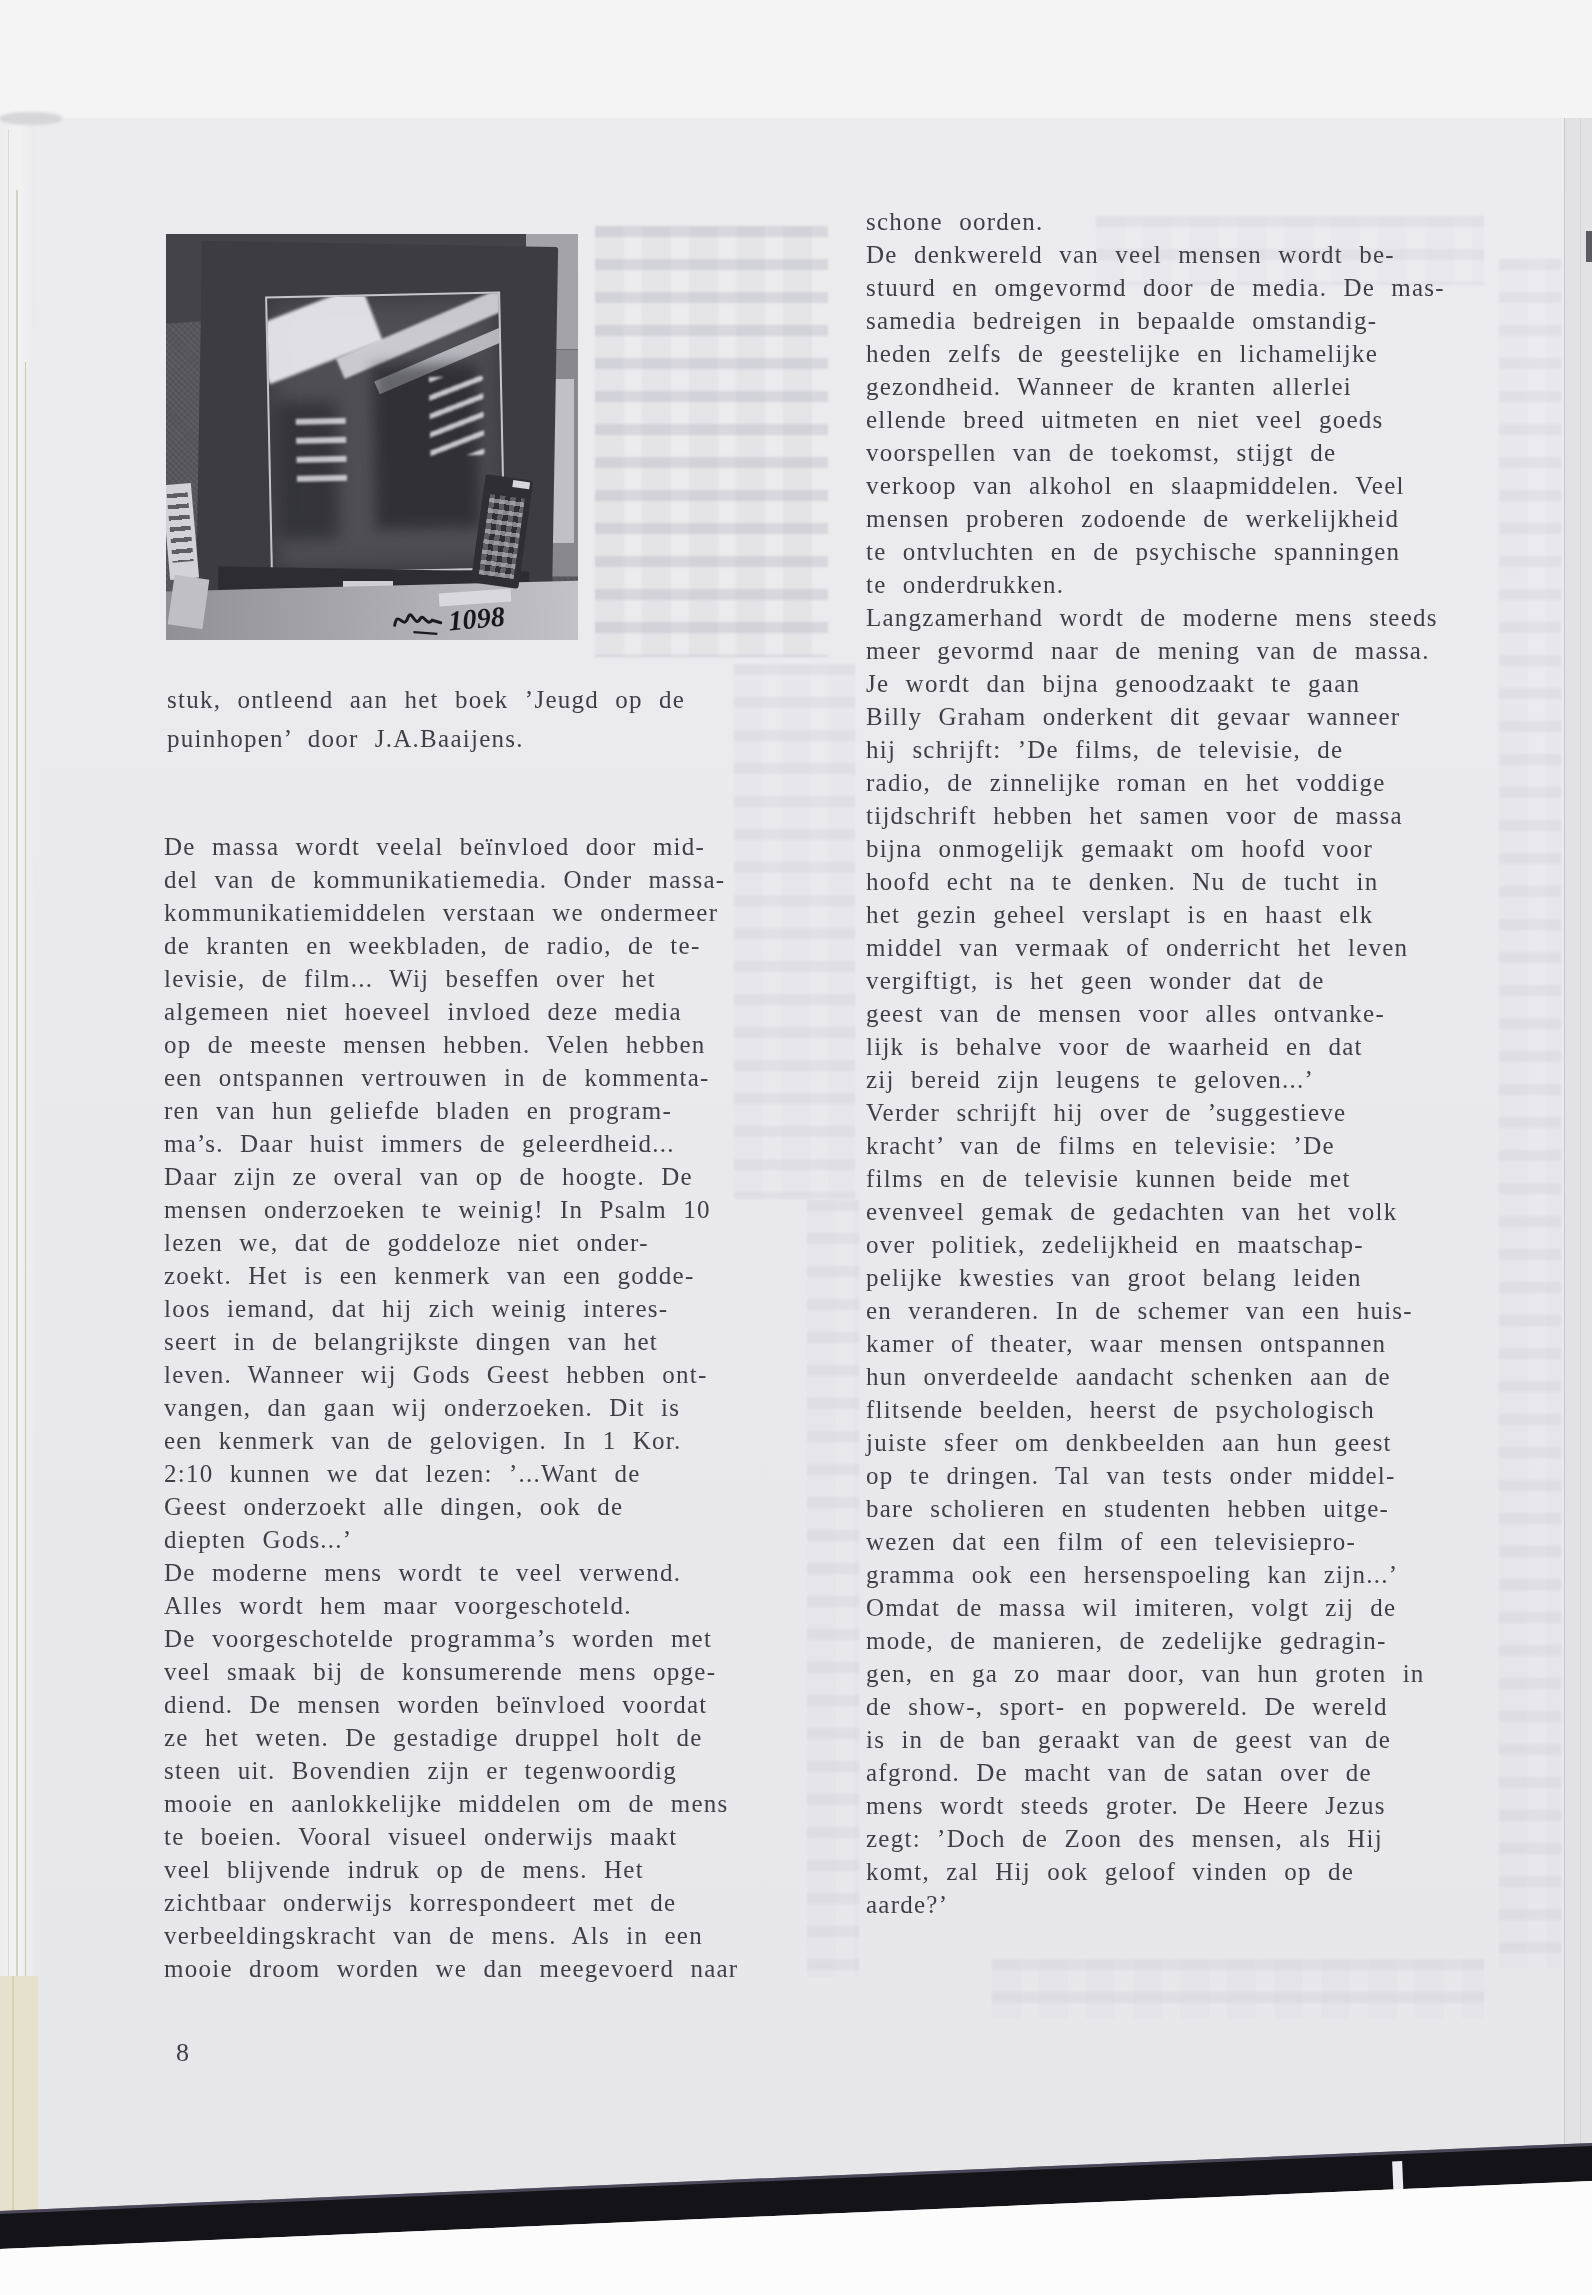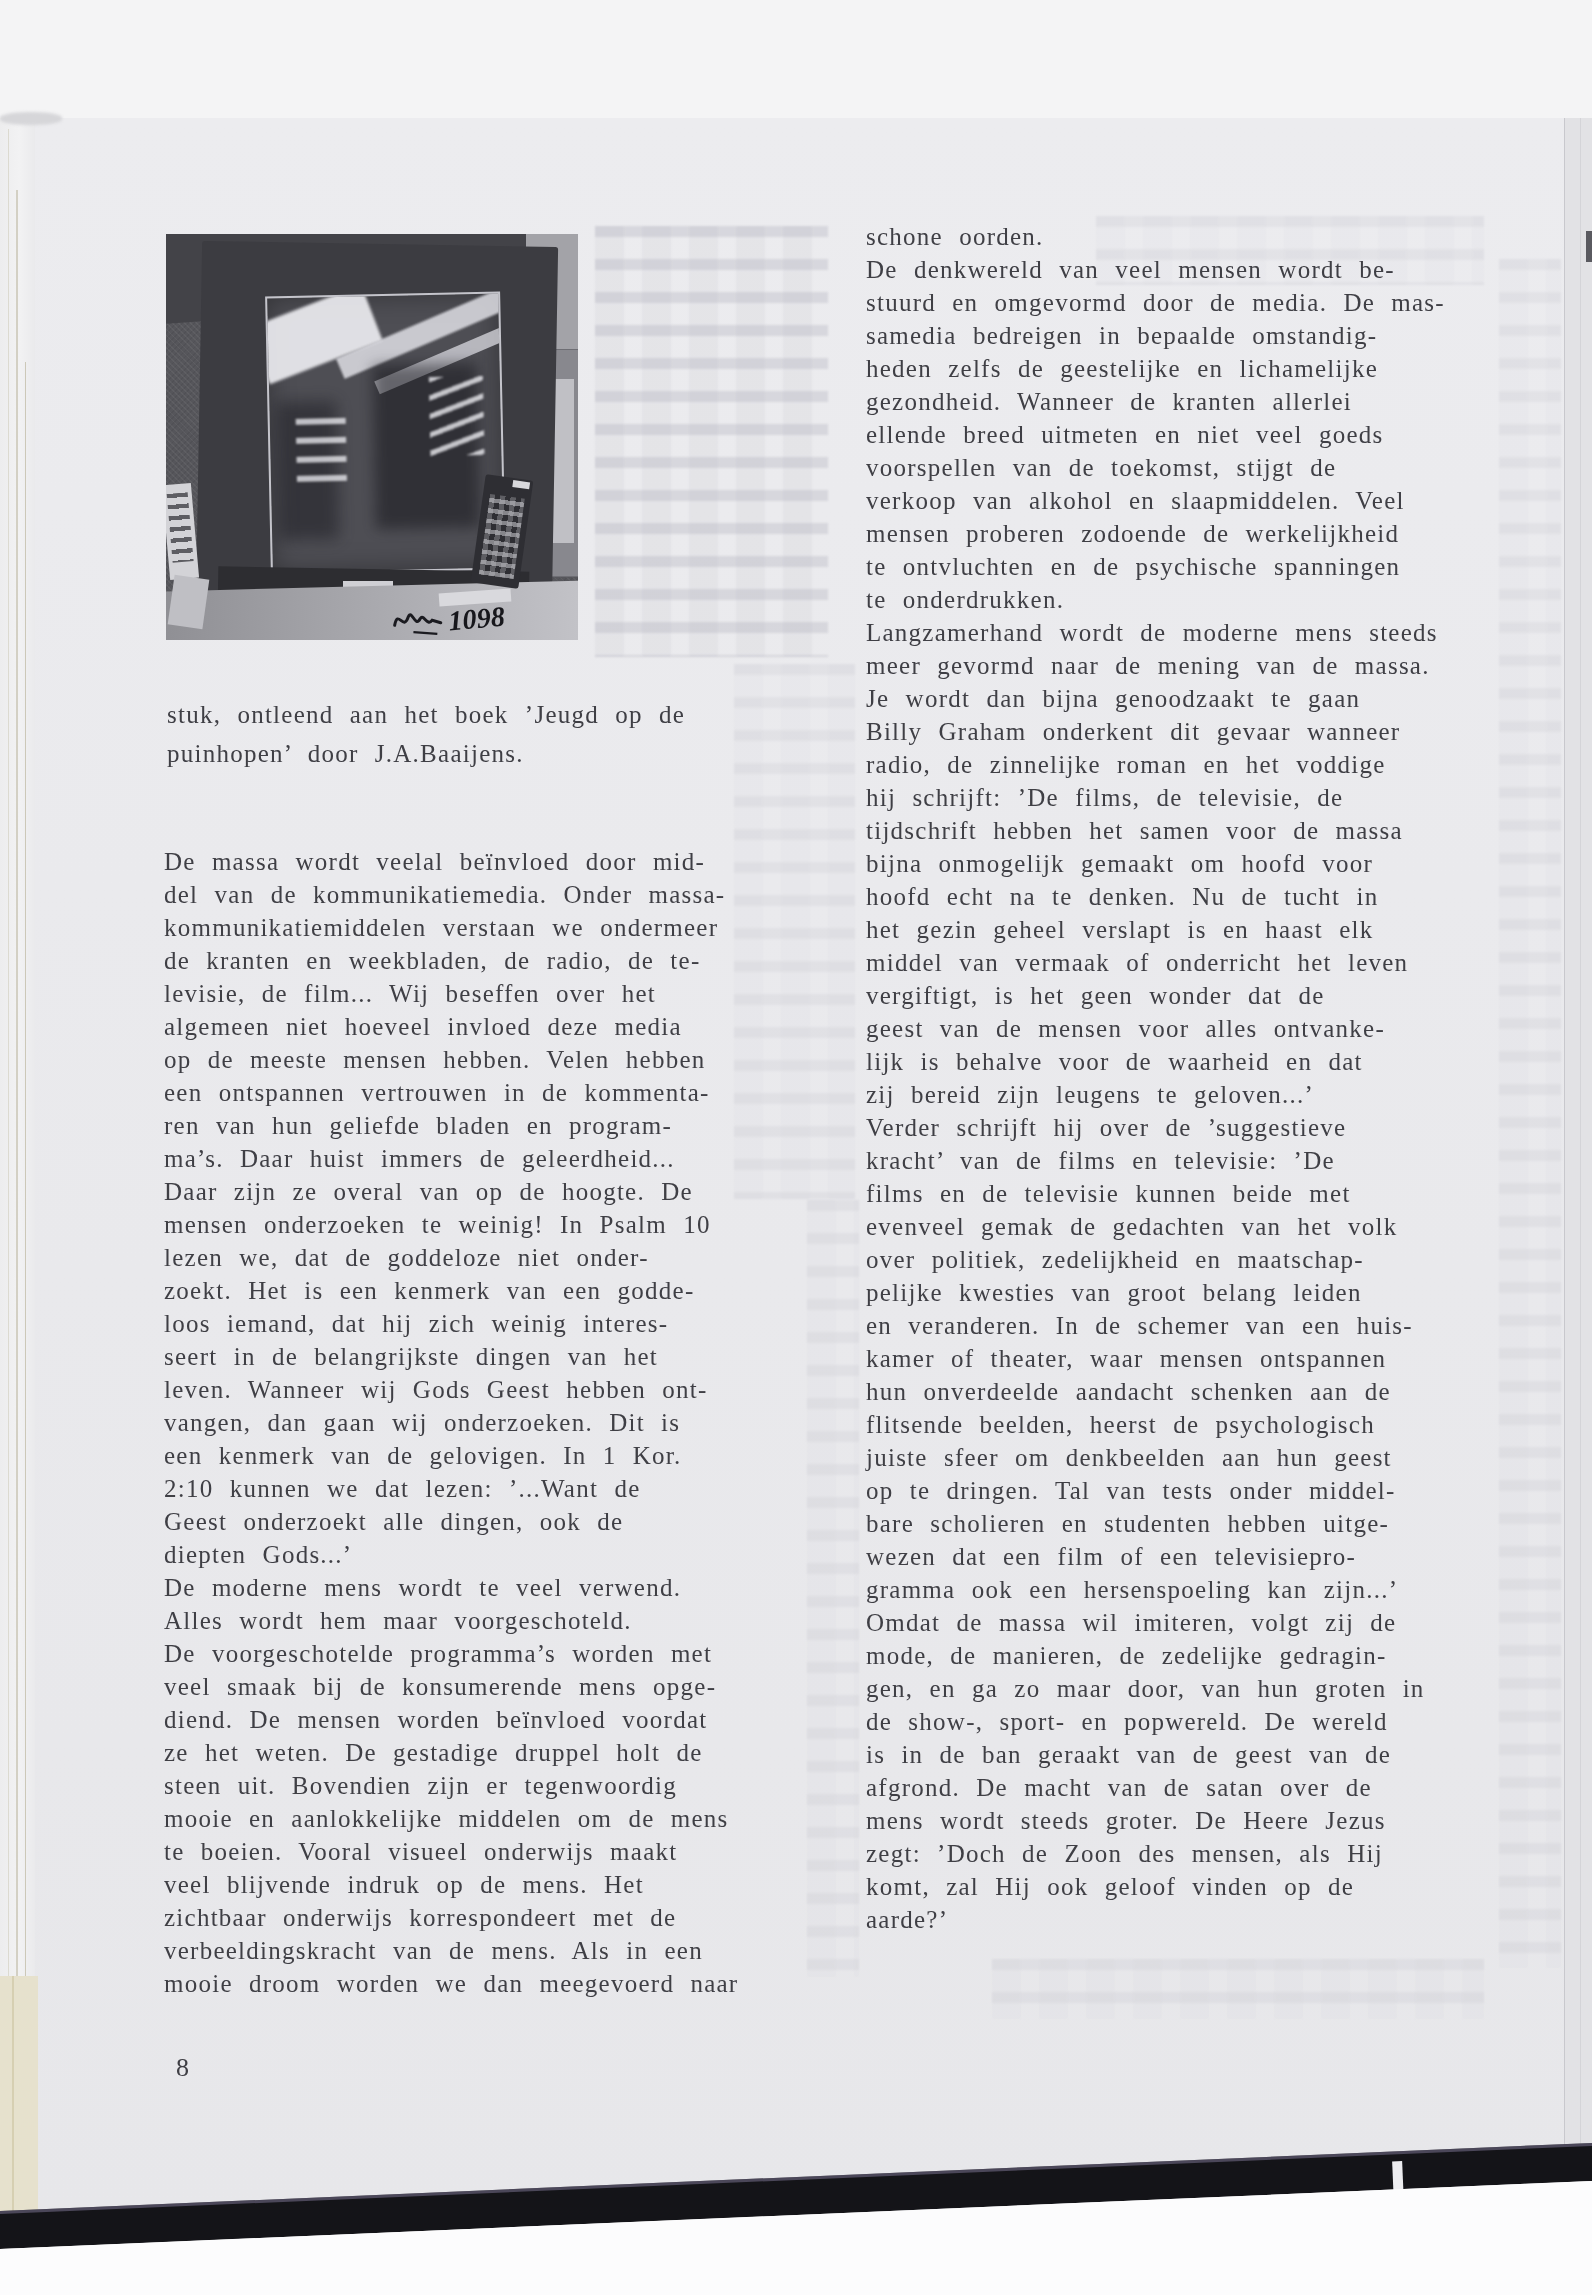--- a/index.html
+++ b/index.html
@@ -78,21 +78,21 @@
   .ph-remote{left:312px;top:243px;width:48px;height:109px;background:#2e2e33;border-radius:2.6px;
              transform:rotate(8deg);}
   .ph-remote-label{right:2.6px;top:1.7px;width:17.3px;height:7.8px;background:#d8d8dc;}
   .ph-remote-keys{left:7px;top:19px;width:35px;height:81px;
             background:repeating-linear-gradient(0deg, rgba(205,205,210,.55) 0 4.3px, transparent 4.3px 10.4px),
                        repeating-linear-gradient(90deg, rgba(205,205,210,.3) 0 5.2px, transparent 5.2px 10.4px);}
   .ph-sticker{left:273px;top:357px;width:72px;height:13px;background:#d9d9dd;transform:rotate(-4deg);}
   .ph-scrawl{left:221px;top:364px;width:140px;height:41px;}
   
   .txt{position:absolute;z-index:3;color:#3f3f45;font-size:25px;
-       letter-spacing:.05em;word-spacing:.35em;margin-top:15px;}
+       letter-spacing:.05em;word-spacing:.35em;}
   .tl{white-space:nowrap;}
   .caption{left:167px;top:680px;width:664px;line-height:39px;}
   .col-left{left:164px;top:830px;width:656px;line-height:33px;}
   .col-right{left:866px;top:205px;width:639px;line-height:33px;}
   .page-number{left:176px;top:2035px;width:52px;line-height:35px;font-size:26px;}
 </style>
 </head>
 <body>
 
 <div class="scan">
@@ -192,22 +192,22 @@
       <div class="tl">ellende breed uitmeten en niet veel goeds</div>
       <div class="tl">voorspellen van de toekomst, stijgt de</div>
       <div class="tl">verkoop van alkohol en slaapmiddelen. Veel</div>
       <div class="tl">mensen proberen zodoende de werkelijkheid</div>
       <div class="tl">te ontvluchten en de psychische spanningen</div>
       <div class="tl">te onderdrukken.</div>
       <div class="tl">Langzamerhand wordt de moderne mens steeds</div>
       <div class="tl">meer gevormd naar de mening van de massa.</div>
       <div class="tl">Je wordt dan bijna genoodzaakt te gaan</div>
       <div class="tl">Billy Graham onderkent dit gevaar wanneer</div>
+      <div class="tl">hij schrijft: ’De films, de televisie, de</div>
       <div class="tl">radio, de zinnelijke roman en het voddige</div>
-      <div class="tl">hij schrijft: ’De films, de televisie, de</div>
       <div class="tl">tijdschrift hebben het samen voor de massa</div>
       <div class="tl">bijna onmogelijk gemaakt om hoofd voor</div>
       <div class="tl">hoofd echt na te denken. Nu de tucht in</div>
       <div class="tl">het gezin geheel verslapt is en haast elk</div>
       <div class="tl">middel van vermaak of onderricht het leven</div>
       <div class="tl">vergiftigt, is het geen wonder dat de</div>
       <div class="tl">geest van de mensen voor alles ontvanke-</div>
       <div class="tl">lijk is behalve voor de waarheid en dat</div>
       <div class="tl">zij bereid zijn leugens te geloven...’</div>
       <div class="tl">Verder schrijft hij over de ’suggestieve</div>

